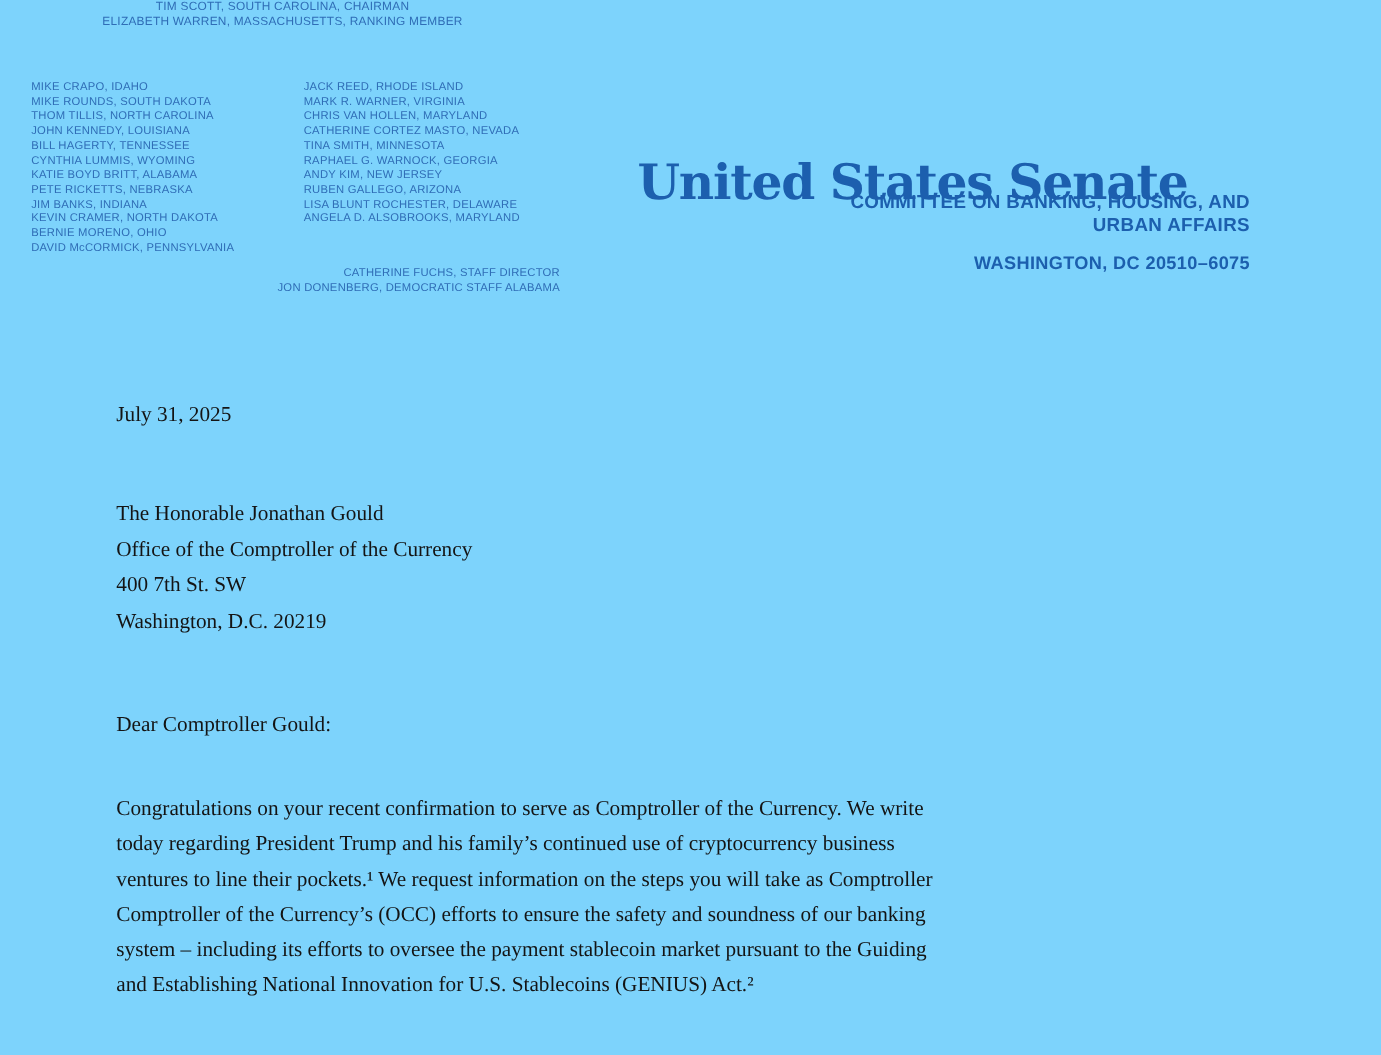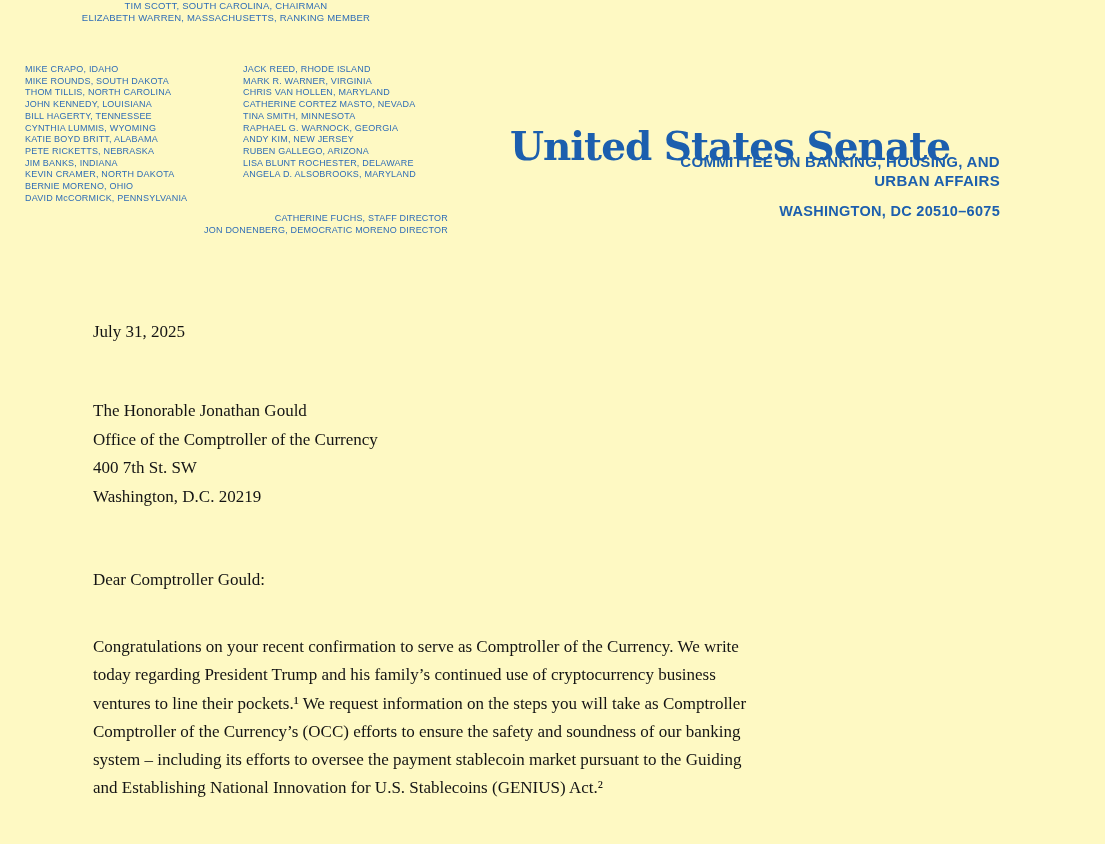--- a/index.html
+++ b/index.html
@@ -5,21 +5,21 @@
   :root{
     --blue:#1c5fae;
     --blue-light:#2f6db6;
     --ink:#141414;
   }
   html,body{margin:0;padding:0;background:#ffffff;}
   .page{
     position:relative;
     width:1105px;
     height:844px;
-    background:#fef9c3;
+    background:#7dd3fc;
     overflow:hidden;
     font-family:"Liberation Serif", serif;
     color:var(--ink);
   }
   
   .lh-sans{
     font-family:"Liberation Sans", sans-serif;
     color:var(--blue-light);
     letter-spacing:0.2px;
   }
@@ -120,21 +120,21 @@
       <div>TINA SMITH, MINNESOTA</div>
       <div>RAPHAEL G. WARNOCK, GEORGIA</div>
       <div>ANDY KIM, NEW JERSEY</div>
       <div>RUBEN GALLEGO, ARIZONA</div>
       <div>LISA BLUNT ROCHESTER, DELAWARE</div>
       <div>ANGELA D. ALSOBROOKS, MARYLAND</div>
     </div>
 
   <div id="staff-block" class="lh-sans">
     <div>CATHERINE FUCHS, STAFF DIRECTOR</div>
-    <div>JON DONENBERG, DEMOCRATIC MORENO DIRECTOR</div>
+    <div>JON DONENBERG, DEMOCRATIC STAFF ALABAMA</div>
   </div>
 
   <div id="senate-title">United States Senate</div>
 
   <div id="committee-block">
     <div>COMMITTEE ON BANKING, HOUSING, AND</div>
     <div>URBAN AFFAIRS</div>
   </div>
 
   <div id="location-line">WASHINGTON, DC 20510–6075</div>

